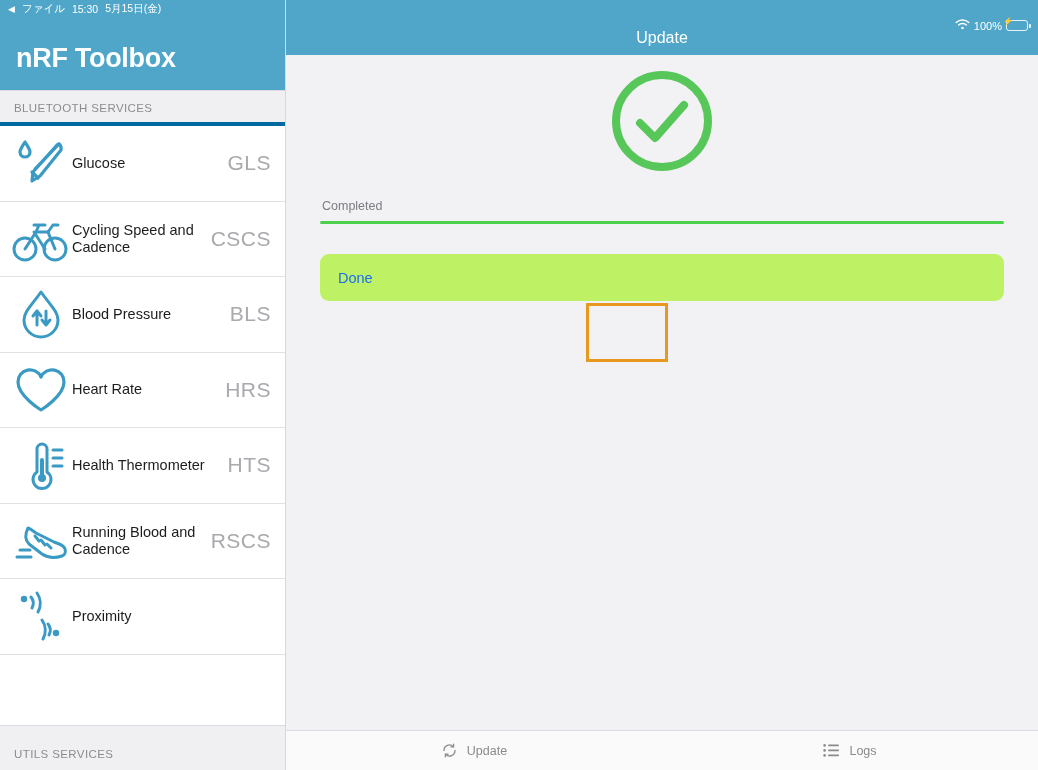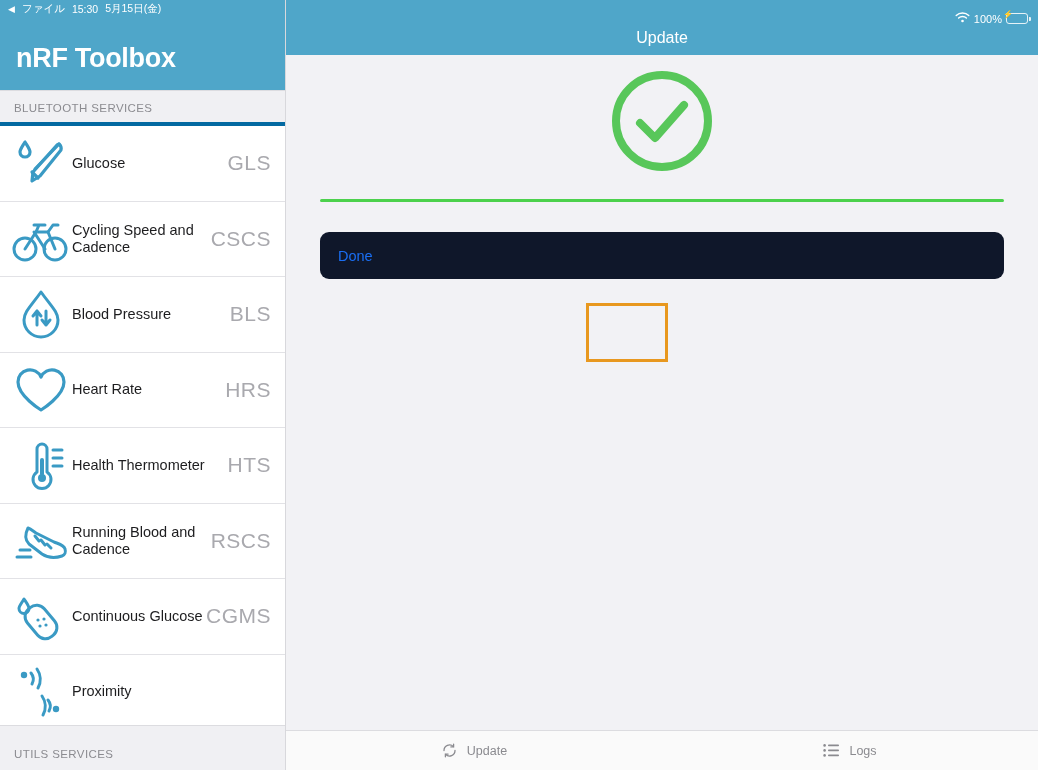--- a/index.html
+++ b/index.html
@@ -88,21 +88,21 @@
   }
   .navbar {
     height: 55px;
     background: #4fa6c9;
     position: relative;
     display: flex; align-items: flex-end; justify-content: center;
     padding-bottom: 8px;
   }
   .navbar-title { color: #ffffff; font-size: 16px; }
   .status-right {
-    position: absolute; top: 12px; right: 10px;
+    position: absolute; top: 19px; right: 10px;
     display: flex; align-items: center; gap: 4px;
     color: #ffffff; font-size: 11px;
   }
   .battery {
     width: 22px; height: 11px;
     border: 1px solid rgba(255,255,255,0.85);
     border-radius: 3px; position: relative;
     padding: 1px;
   }
   .battery::after {
@@ -121,21 +121,21 @@
     margin-top: 8px;
     height: 3px; width: 100%;
     background: #e2e2e6;
     border-radius: 2px;
     overflow: hidden;
   }
   .progress-fill { height: 100%; background: #4cd14c; }
 
   .card {
     margin: 30px 12px 0 12px;
-    background: #0f172a;
+    background: #bef264;
     border-radius: 9px;
     height: 47px;
     display: flex; align-items: center;
     padding: 0 18px;
   }
   .done-label { color: #1a6ef2; font-size: 14.5px; }
 
   .highlight-box {
     position: absolute;
     left: 300px; top: 248px;
@@ -259,36 +259,20 @@
               <path d="M16 14 C13 20 13 26 17 30 L30 40 c6 4 14 4 20 2 3-1 4-4 3-7 -1-4-6-5-11-7 L24 19 c-3-2-5-4-8-5z"></path>
               <path d="M23 22 l4 5 M29 26 l4 5 M35 30 l4 4"></path>
               <path d="M8 36 h10 M5 43 h14"></path>
             </g>
           </svg>
         </span>
         <span class="svc-label">Running Blood and Cadence</span>
         <span class="svc-abbr">RSCS</span>
       </div>
 
-      <div class="service-row">
-        <span class="svc-icon">
-          <svg width="56" height="54" viewBox="0 0 56 54">
-            <g fill="none" stroke="#3a9ac4" stroke-width="3" stroke-linecap="round" stroke-linejoin="round">
-              <path d="M11 10 C8 15 6 17 6 19.5 a5 5 0 0 0 10 0 C16 17 14 14.5 11 10z"></path>
-              <rect x="17" y="15" width="22" height="36" rx="10" transform="rotate(-40 28 33)"></rect>
-              <circle cx="25" cy="31" r="1.6" fill="#3a9ac4" stroke="none"></circle>
-              <circle cx="31" cy="30" r="1.6" fill="#3a9ac4" stroke="none"></circle>
-              <circle cx="27" cy="37" r="1.6" fill="#3a9ac4" stroke="none"></circle>
-              <circle cx="33" cy="36" r="1.6" fill="#3a9ac4" stroke="none"></circle>
-            </g>
-          </svg>
-        </span>
-        <span class="svc-label">Continuous Glucose</span>
-        <span class="svc-abbr">CGMS</span>
-      </div>
 
       <div class="service-row">
         <span class="svc-icon">
           <svg width="56" height="54" viewBox="0 0 56 54">
             <g fill="none" stroke="#3a9ac4" stroke-width="3" stroke-linecap="round">
               <circle cx="11" cy="10" r="3.2" fill="#3a9ac4" stroke="none"></circle>
               <path d="M18 8 a10 10 0 0 1 1 11"></path>
               <path d="M24 4 a18 18 0 0 1 1 19"></path>
               <circle cx="43" cy="44" r="3.2" fill="#3a9ac4" stroke="none"></circle>
               <path d="M36 46 a10 10 0 0 0 -1 -11"></path>
@@ -331,20 +315,21 @@
       <div class="check-wrap">
         <span>
           <svg width="108" height="108" viewBox="0 0 108 108">
             <circle cx="54" cy="54" r="46" fill="none" stroke="#58c75a" stroke-width="8"></circle>
             <path d="M32 56 L47 71 L76 38" fill="none" stroke="#58c75a" stroke-width="8" stroke-linecap="round" stroke-linejoin="round"></path>
           </svg>
         </span>
       </div>
 
       <div class="status-line">
+        <div class="status-text">Completed</div>
         <div class="progress-track">
           <div class="progress-fill" id="progress-fill" style="width: 100%;"></div>
         </div>
       </div>
 
       <div class="card">
         <span class="done-label">Done</span>
       </div>
 
       <div class="highlight-box"></div>

